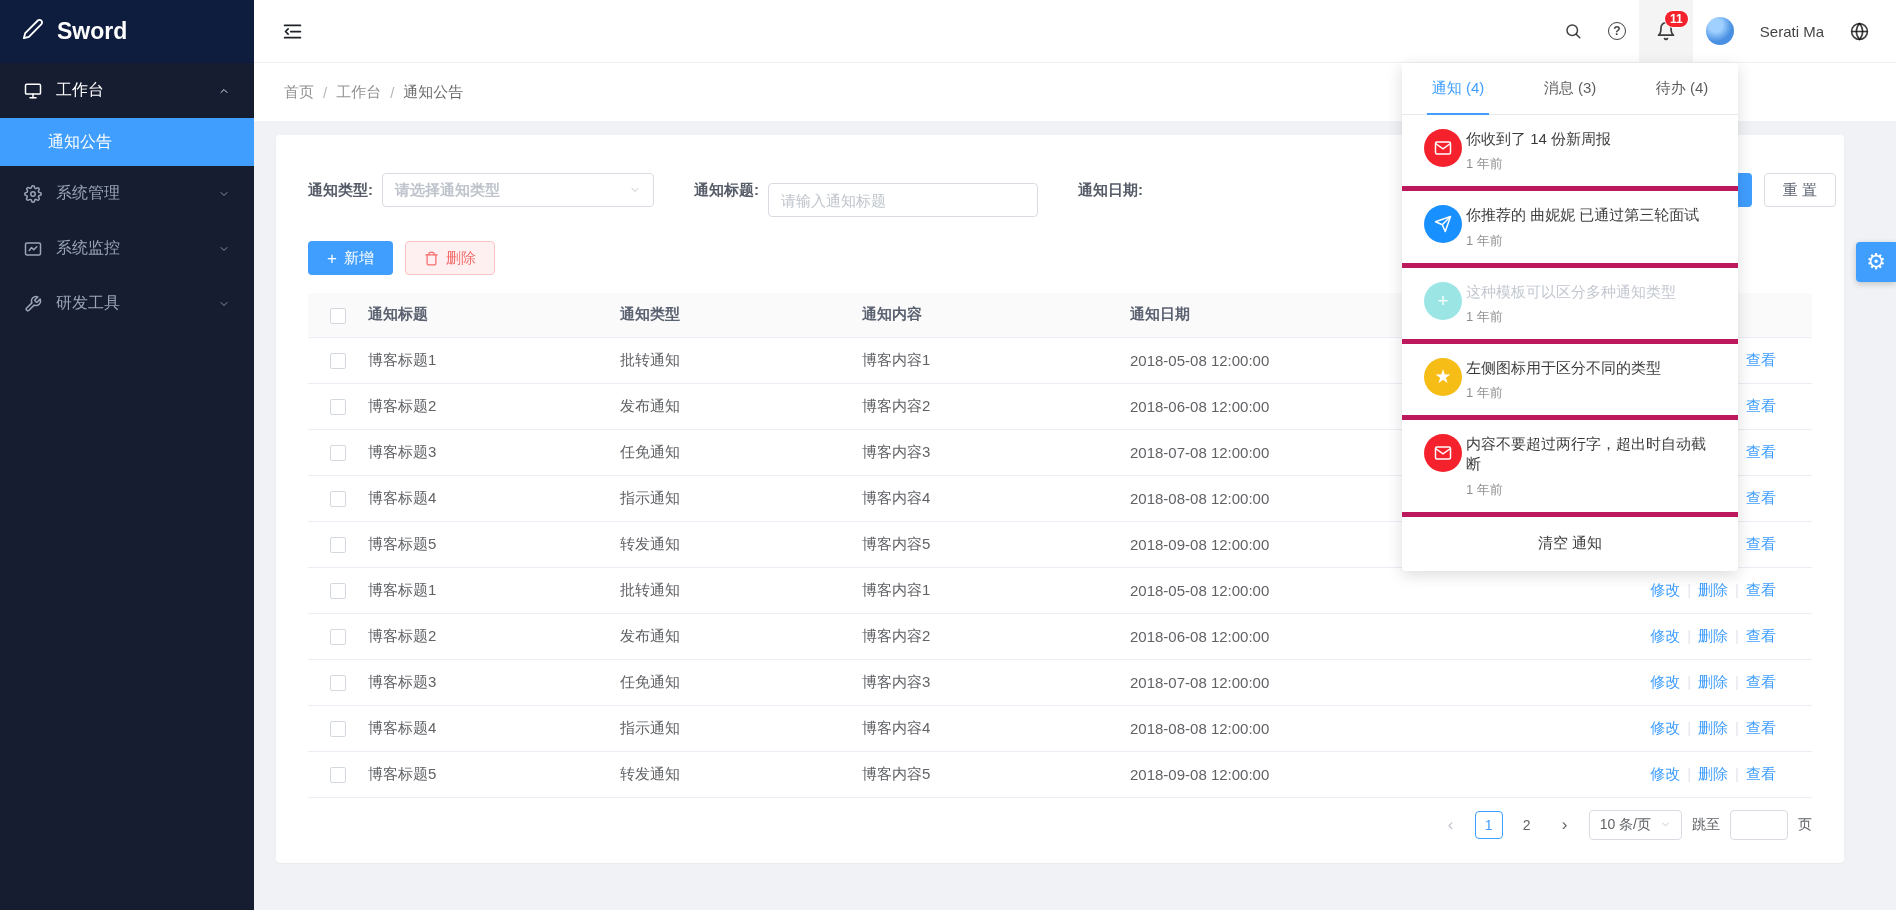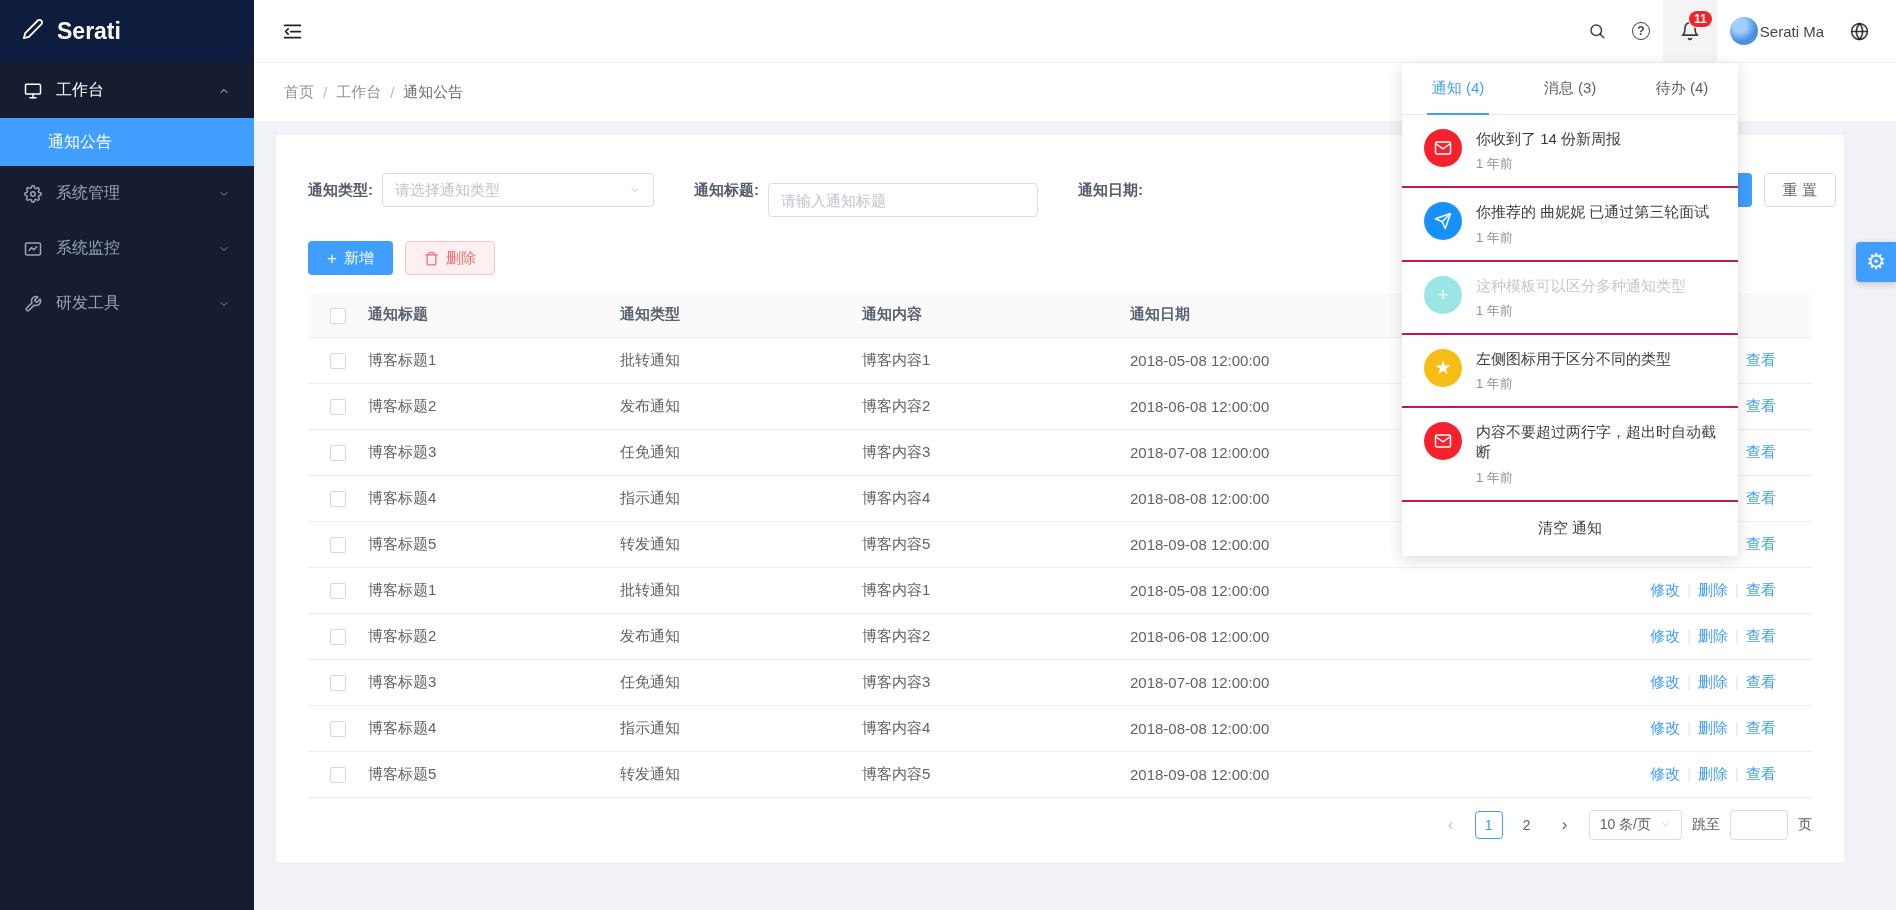--- a/index.html
+++ b/index.html
@@ -34,21 +34,21 @@
   .topbar-right { margin-left: auto; display: flex; align-items: center; height: 100%; }
   .tb-item { display: inline-flex; align-items: center; justify-content: center;
              padding: 0 13px; height: 100%; color: rgba(0,0,0,.75); cursor: pointer; }
   .help-circle { width: 18px; height: 18px; border: 1.5px solid currentColor; border-radius: 50%;
                  display: inline-flex; align-items: center; justify-content: center;
                  font-size: 12px; font-weight: 700; }
   .bell-wrap { position: relative; background: #f4f4f5; padding: 0 17px; font-weight: bold; }
   .badge { position: absolute; top: 11px; right: 5px; background: #f5222d; color: #fff;
            font-size: 12px; line-height: 16px; min-width: 16px; padding: 0 5px;
            border-radius: 9px; text-align: center; box-shadow: 0 0 0 1px #fff; }
-  .user { gap: 2px; }
+  .user { gap: 26px; }
   .avatar { width: 28px; height: 28px; border-radius: 50%;
             background: radial-gradient(circle at 35% 30%, #9fd0ff 0 25%, #4a90e2 60%); }
   .user-name { font-size: 15px; color: rgba(0,0,0,.75); }
 
   
   .breadcrumb { height: 58px; background: #fff; display: flex; align-items: center;
                 gap: 9px; padding-left: 30px; font-size: 15px; }
   .bc-item { color: rgba(0,0,0,.45); cursor: pointer; }
   .bc-sep { color: rgba(0,0,0,.3); }
   .bc-item.current { color: rgba(0,0,0,.6); cursor: default; }
@@ -58,21 +58,21 @@
   .card { height: 728px; background: #fff; border-radius: 4px; padding: 28px 32px 0;
           box-shadow: 0 1px 2px rgba(0,0,0,.04); }
 
   
   .filter-row { display: flex; align-items: center; }
   .f-group { display: flex; align-items: center; }
   .f-group + .f-group { margin-left: 40px; }
   .f-label { font-weight: 700; color: #555c68; margin-right: 9px; white-space: nowrap; }
   .ctl { height: 34px; border: 1px solid #d9dce2; border-radius: 4px; background: #fff;
          display: flex; align-items: center; padding: 0 12px; }
-  .select { width: 272px; justify-content: space-between; color: #bfc4cc; cursor: pointer; }
+  .select { width: 272px; justify-content: space-between; color: #bfc4cc; cursor: pointer; font-weight: bold; }
   .input-box { width: 270px; margin-top: 20px; }
   .input-box input, .date-input { border: none; outline: none; width: 100%;
          font: inherit; color: #606266; background: transparent; }
   .input-box input::placeholder, .date-input::placeholder { color: #bfc4cc; }
   .date-box { width: 300px; gap: 8px; }
   .date-input { width: 104px; }
   .date-sep { color: #bfc4cc; }
   .filter-actions { margin-left: auto; margin-right: -24px; display: flex; gap: 12px; }
 
   .btn { height: 34px; border-radius: 4px; border: 1px solid transparent; padding: 0 18px;
@@ -114,22 +114,22 @@
 
   
   .notif-pop { position: absolute; left: 1402px; top: 63px; width: 336px; background: #fff;
                border-radius: 0 0 4px 4px; box-shadow: 0 4px 16px rgba(0,0,0,.14); z-index: 30; }
   .notif-tabs { display: flex; height: 52px; border-bottom: 1px solid #e8e8e8; }
   .notif-tab { flex: 1; display: flex; align-items: center; justify-content: center;
                color: rgba(0,0,0,.65); cursor: pointer; position: relative; }
   .notif-tab.active { color: #409eff; }
   .notif-tab.active::after { content: ""; position: absolute; left: 22%; right: 22%;
                bottom: -1px; height: 2px; background: #409eff; }
-  .notif-item { display: flex; gap: 14px; padding: 14px 20px 13px 22px;
-                border-bottom: 2px solid #be185d; cursor: pointer; }
+  .notif-item { display: flex; gap: 4px; padding: 14px 20px 13px 22px;
+                border-bottom: 5px solid #be185d; cursor: pointer; }
   .notif-icon { width: 38px; height: 38px; border-radius: 50%; flex-shrink: 0;
                 display: flex; align-items: center; justify-content: center; color: #fff; }
   .notif-icon .glyph { font-size: 19px; line-height: 1; }
   .notif-title { color: rgba(0,0,0,.78); line-height: 1.35; }
   .notif-time { margin-top: 6px; font-size: 13px; color: rgba(0,0,0,.45); }
   .notif-item.read .notif-title { color: #c3c8d0; }
   .notif-item.read .notif-icon { opacity: .42; }
   .notif-footer { height: 54px; display: flex; align-items: center; justify-content: center;
                   color: rgba(0,0,0,.78); cursor: pointer; }
 
@@ -145,21 +145,21 @@
 
 <div class="app">
 
   <aside class="sidebar">
     <div class="logo">
       <span>
         <svg width="22" height="22" viewBox="0 0 24 24" fill="none" stroke="#fff" stroke-width="2" stroke-linejoin="round">
             <path d="M17 3a2.83 2.83 0 1 1 4 4L7.5 20.5 2 22l1.5-5.5L17 3z"></path>
           </svg>
       </span>
-      <span>Serati</span>
+      <span>Sword</span>
     </div>
     <nav>
       <div class="menu-item open">
         <span class="mi-icon">
           <svg width="18" height="18" viewBox="0 0 24 24" fill="none" stroke="currentColor" stroke-width="2" stroke-linecap="round">
               <rect x="2" y="3" width="20" height="13" rx="1.5"></rect>
               <line x1="8" y1="21" x2="16" y2="21"></line>
               <line x1="12" y1="16" x2="12" y2="21"></line>
             </svg>
         </span>

